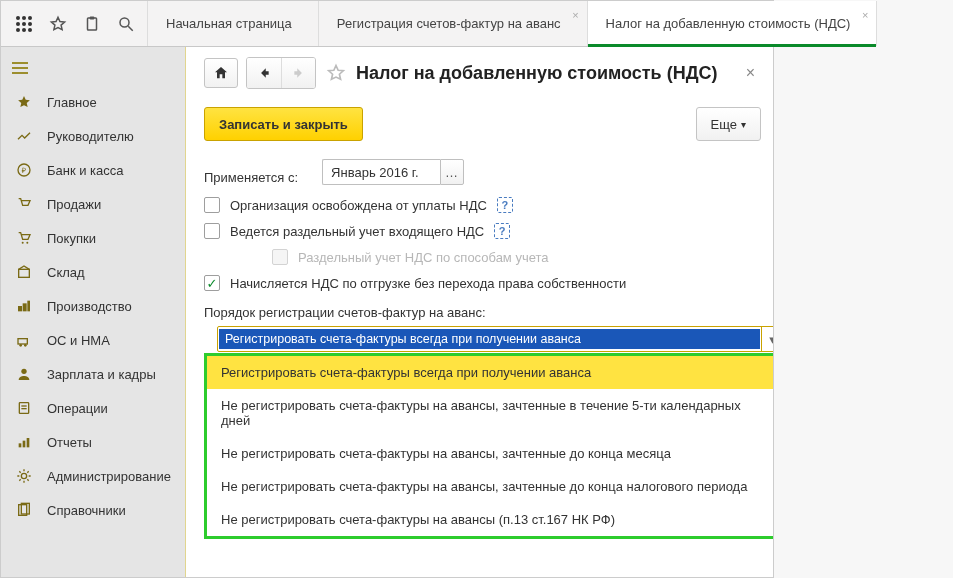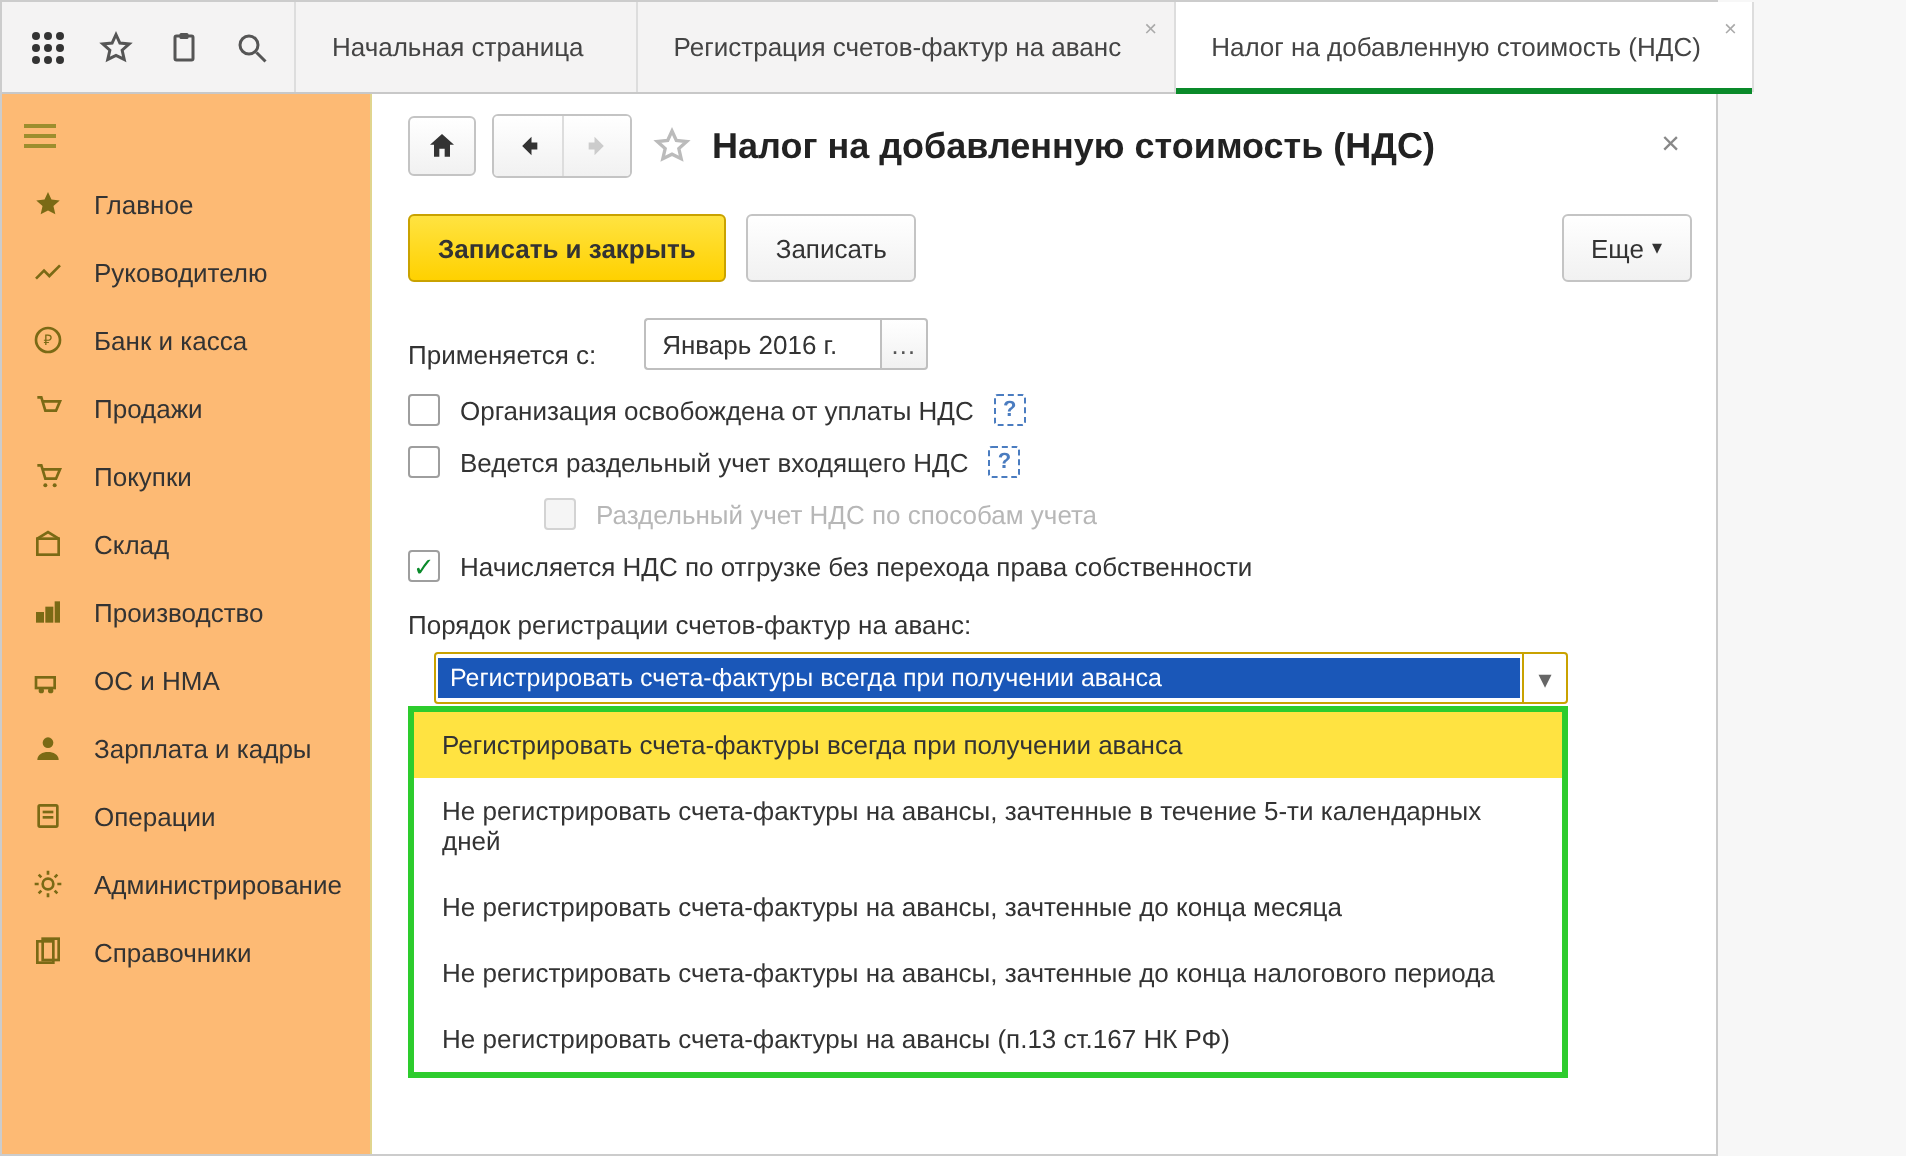--- a/index.html
+++ b/index.html
@@ -1,31 +1,31 @@
 <!DOCTYPE html>
 <html><head>
 <meta charset="utf-8">
 <style>
   * { box-sizing: border-box; }
   html, body { margin:0; padding:0; font-family: Arial, sans-serif; font-size:13px; color:#333; background:#f7f7f7; }
-  .app { width:859px; height:578px; border:1px solid #ccc; background:#fff; display:flex; flex-direction:column; position:relative; }
+  .app { width:774px; height:578px; border:1px solid #ccc; background:#fff; display:flex; flex-direction:column; position:relative; }
   
   .topbar { height:46px; border-bottom:1px solid #c8c8c8; display:flex; align-items:stretch; background:#f4f3f3; }
   .top-tools { display:flex; align-items:center; padding:0 4px 0 6px; gap:0; border-right:1px solid #ddd; }
   .ticon { width:34px; height:46px; display:flex; align-items:center; justify-content:center; color:#555; cursor:pointer; }
   .ticon svg { width:18px; height:18px; }
   .tabs { display:flex; flex:1; }
   .tab { position:relative; display:flex; align-items:center; padding:0 26px 0 18px; border-right:1px solid #ddd; color:#444; background:#f4f3f3; cursor:pointer; white-space:nowrap; }
   .tab.active { background:#fff; }
   .tab.active::after { content:""; position:absolute; left:0; right:0; bottom:-1px; height:3px; background:#0a8a2a; }
   .tab .close { position:absolute; right:8px; top:8px; font-size:11px; color:#aaa; }
   
   .body { flex:1; display:flex; min-height:0; }
   
-  .sidebar { width:185px; background:#fdba74; border-right:1px solid #e1d58e; display:flex; flex-direction:column; padding-top:8px; }
+  .sidebar { width:185px; background:#e5e5e5; border-right:1px solid #e1d58e; display:flex; flex-direction:column; padding-top:8px; }
   .side-toggle { width:22px; height:22px; margin:2px 0 6px 8px; display:flex; align-items:center; justify-content:center; color:#9c8e2e; cursor:pointer; }
   .sitem { display:flex; align-items:center; gap:14px; padding:8px 10px 8px 14px; color:#333; cursor:pointer; }
   .sitem .sicon { width:18px; height:18px; display:flex; align-items:center; justify-content:center; color:#7a6a15; }
   .sitem .sicon svg { width:16px; height:16px; fill:currentColor; }
   
   .content { flex:1; padding:10px 12px 10px 18px; position:relative; background:#fff; overflow:hidden; }
   .content-head { display:flex; align-items:center; gap:8px; margin-bottom:18px; }
   .iconbtn { height:30px; min-width:34px; border:1px solid #c4c4c4; border-radius:3px; background:linear-gradient(#fff,#f1f1f1); display:flex; align-items:center; justify-content:center; cursor:pointer; color:#444; }
   .navgrp { display:flex; border:1px solid #c4c4c4; border-radius:3px; overflow:hidden; }
   .navgrp .half { width:34px; height:30px; display:flex; align-items:center; justify-content:center; background:linear-gradient(#fff,#f1f1f1); cursor:pointer; }
@@ -213,20 +213,30 @@
                 <rect x="5" y="4" width="14" height="16" rx="1" fill="none" stroke="currentColor" stroke-width="2"></rect>
                 <line x1="8" y1="9" x2="16" y2="9" stroke="currentColor" stroke-width="2"></line>
                 <line x1="8" y1="13" x2="16" y2="13" stroke="currentColor" stroke-width="2"></line>
               </svg>
             </span>
             <span>Операции</span>
           </div>
           <div class="sitem">
             <span class="sicon">
               <svg viewBox="0 0 24 24">
+                <rect x="4" y="14" width="4" height="6"></rect>
+                <rect x="10" y="10" width="4" height="10"></rect>
+                <rect x="16" y="6" width="4" height="14"></rect>
+              </svg>
+            </span>
+            <span>Отчеты</span>
+          </div>
+          <div class="sitem">
+            <span class="sicon">
+              <svg viewBox="0 0 24 24">
                 <circle cx="12" cy="12" r="4" fill="none" stroke="currentColor" stroke-width="2"></circle>
                 <path d="M12 2v3M12 19v3M2 12h3M19 12h3M5 5l2 2M17 17l2 2M19 5l-2 2M5 19l2-2" stroke="currentColor" stroke-width="2"></path>
               </svg>
             </span>
             <span>Администрирование</span>
           </div>
           <div class="sitem">
             <span class="sicon">
               <svg viewBox="0 0 24 24">
                 <rect x="4" y="4" width="12" height="16" fill="none" stroke="currentColor" stroke-width="2"></rect>
@@ -262,23 +272,20 @@
               <path fill="none" stroke="#bbb" stroke-width="2" d="M12 3l2.6 5.7 6.2.6-4.7 4.2 1.4 6.1L12 16.9 6.5 19.6l1.4-6.1L3.2 9.3l6.2-.6z"></path>
             </svg>
         </div>
         <h1 class="title">Налог на добавленную стоимость (НДС)</h1>
         <div class="closeX">×</div>
       </div>
 
       <div class="actions">
         <div class="btn primary">
             <span>Записать и закрыть</span>
-          </div>
-        <div class="btn">
-            <span>Записать</span>
           </div>
         <div class="btn more">
             <span>Еще</span>
             <span style="margin-left:4px;font-size:10px;">▾</span>
           </div>
       </div>
 
       <div class="row">
         <span class="label">Применяется с:</span>
         <div class="selwrap">

